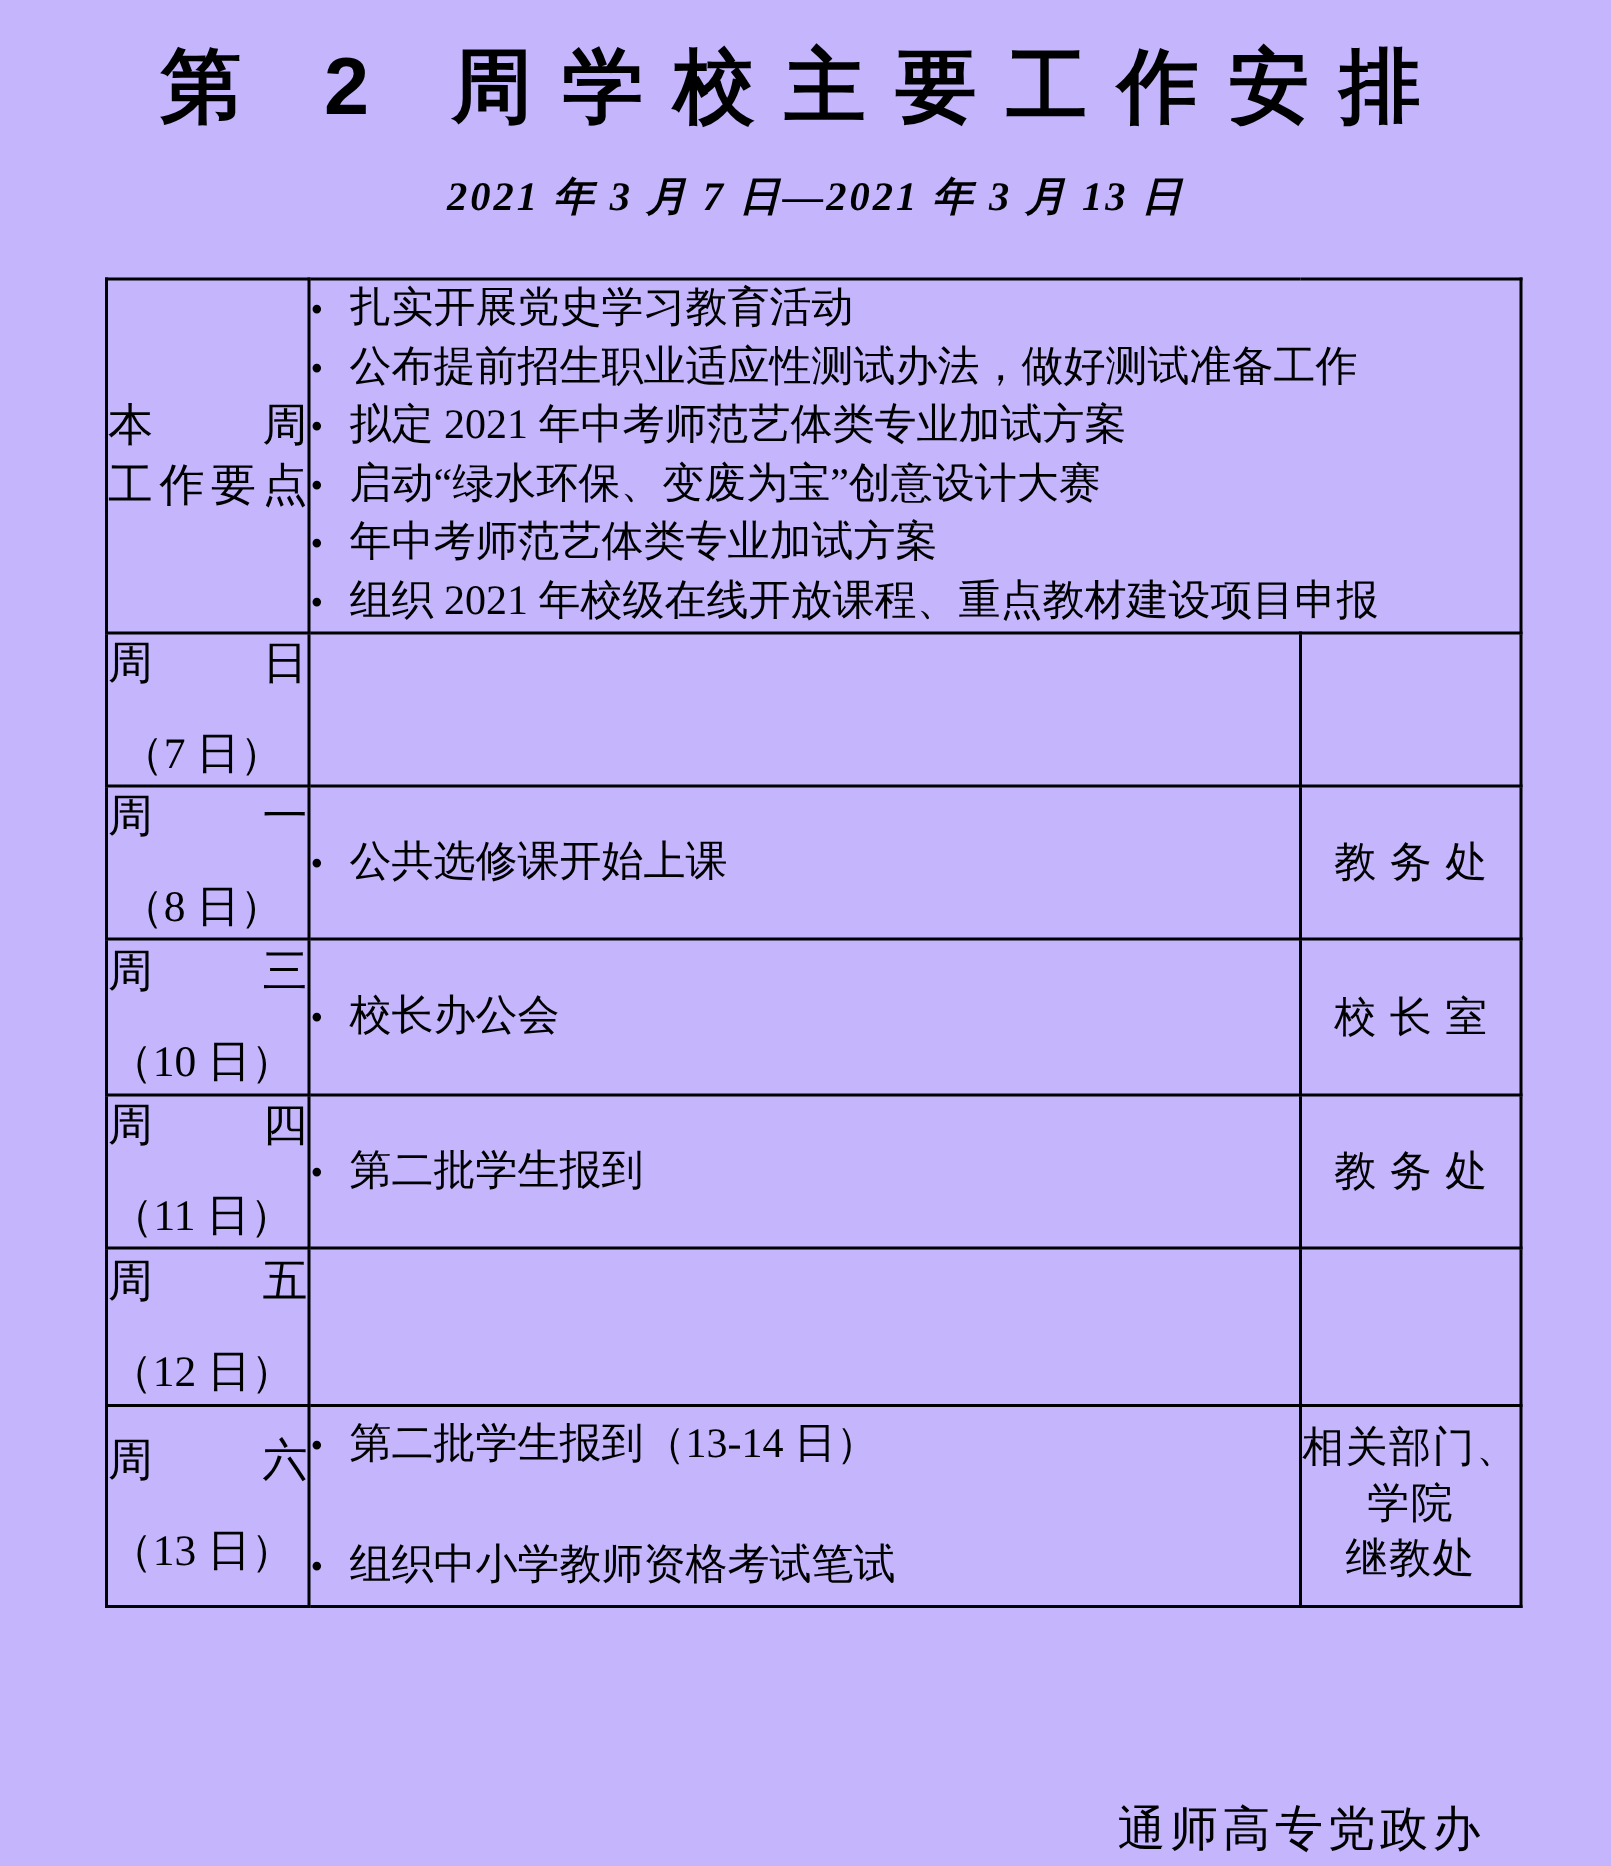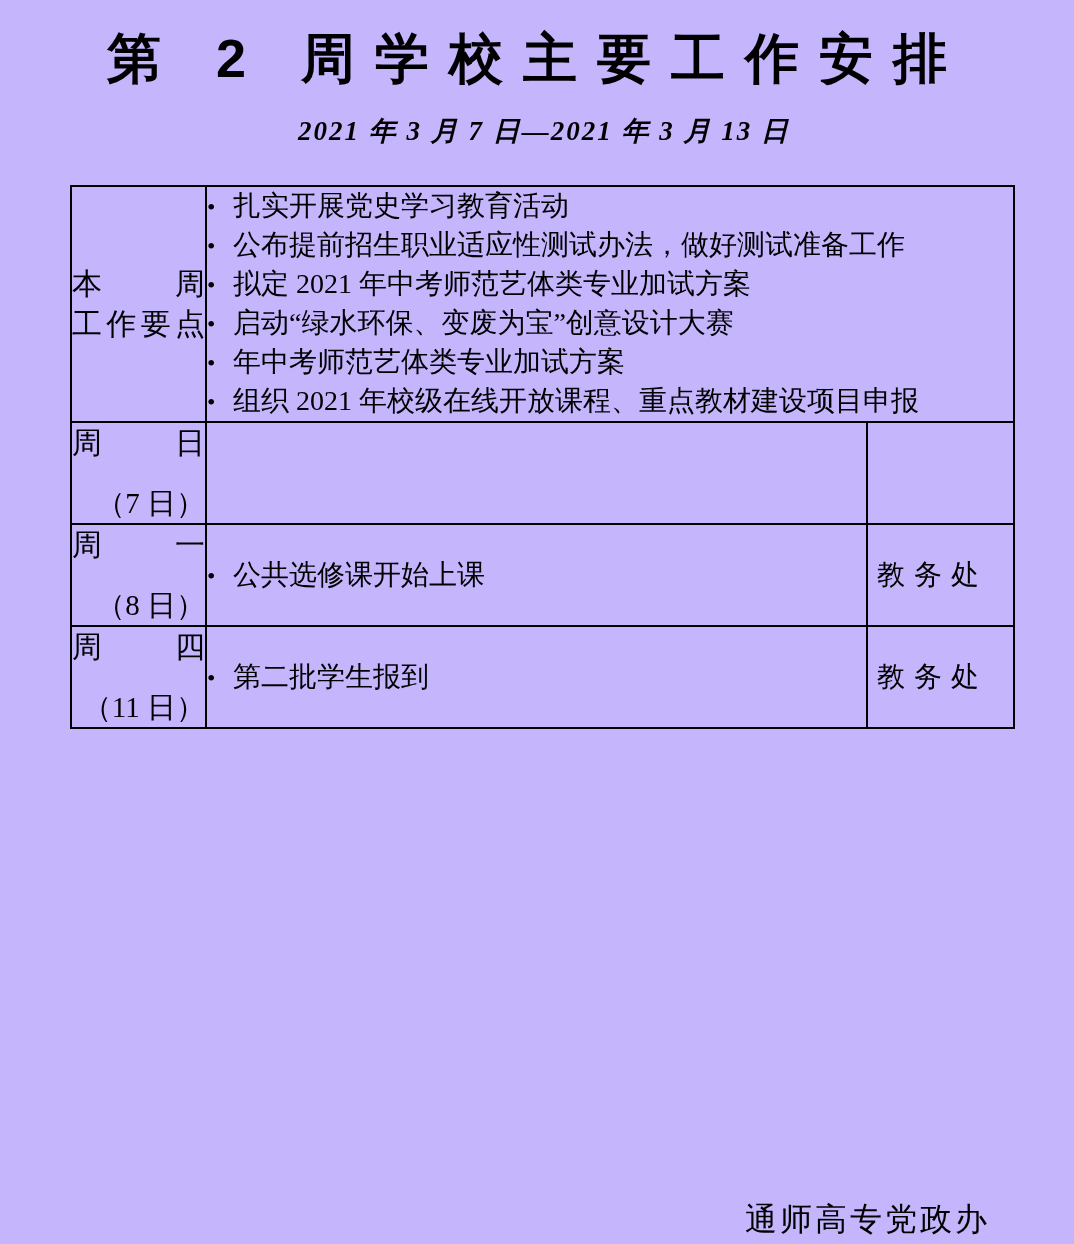--- a/index.html
+++ b/index.html
@@ -52,21 +52,21 @@
   td.label-cell{
     font-size:30px;
     padding:0 15px;
   }
   .just{
     text-align:justify;
     text-align-last:justify;
     line-height:40px;
   }
   .day-date{
-    text-align:right;
+    text-align:center;
     line-height:40px;
     font-size:29px;
     margin-left:-8px;
     white-space:nowrap;
     margin-top:20px;
   }
   td.content-cell{
     font-size:28px;
     padding:0 10px 0 18px;
   }
@@ -77,20 +77,21 @@
   }
   .bullet{
     width:26px;
     flex:0 0 26px;
     text-align:left;
     font-size:24px;
   }
   .gap-items{display:flex;flex-direction:column;gap:42px;}
   td.dept-cell{
     font-size:28px;
+    text-align:center;
     font-family:Liberation Mono, monospace;
   }
   .dept-single{letter-spacing:9px;text-indent:9px;}
   .dept-line{line-height:37px;letter-spacing:1px;}
   .footer{
     position:absolute;
     top:1198px;
     right:84px;
     font-size:32px;
     letter-spacing:3px;
@@ -166,36 +167,82 @@
           <span class="bullet">•</span>
           <span>公共选修课开始上课</span>
         </div>
       </td>
       <td class="dept-cell">
         <div class="dept-single">教务处</div>
       </td>
     </tr>
 
 
+    <tr style="height:104px">
+      <td class="label-cell">
+        <div class="just">周三</div>
+        <div class="day-date">（10 日）</div>
+      </td>
+      <td class="content-cell">
+        <div class="item">
+          <span class="bullet">•</span>
+          <span>校长办公会</span>
+        </div>
+      </td>
+      <td class="dept-cell">
+        <div class="dept-single">校长室</div>
+      </td>
+    </tr>
 
     <tr style="height:86px">
       <td class="label-cell">
         <div class="just">周四</div>
         <div class="day-date">（11 日）</div>
       </td>
       <td class="content-cell">
         <div class="item">
           <span class="bullet">•</span>
           <span>第二批学生报到</span>
         </div>
       </td>
       <td class="dept-cell">
         <div class="dept-single">教务处</div>
       </td>
     </tr>
 
-
+    <tr style="height:105px">
+      <td class="label-cell">
+        <div class="just">周五</div>
+        <div class="day-date">（12 日）</div>
+      </td>
+      <td class="content-cell"></td>
+      <td class="dept-cell"></td>
+    </tr>
+
+    <tr style="height:134px">
+      <td class="label-cell">
+        <div class="just">周六</div>
+        <div class="day-date">（13 日）</div>
+      </td>
+      <td class="content-cell">
+        <div class="gap-items">
+          <div class="item">
+            <span class="bullet">•</span>
+            <span>第二批学生报到（13-14 日）</span>
+          </div>
+          <div class="item">
+            <span class="bullet">•</span>
+            <span>组织中小学教师资格考试笔试</span>
+          </div>
+        </div>
+      </td>
+      <td class="dept-cell">
+        <div class="dept-line">相关部门、</div>
+        <div class="dept-line">学院</div>
+        <div class="dept-line">继教处</div>
+      </td>
+    </tr>
   </tbody>
     </table>
 
   <div class="footer">通师高专党政办</div>
 
 </div>
 
 </body></html>

